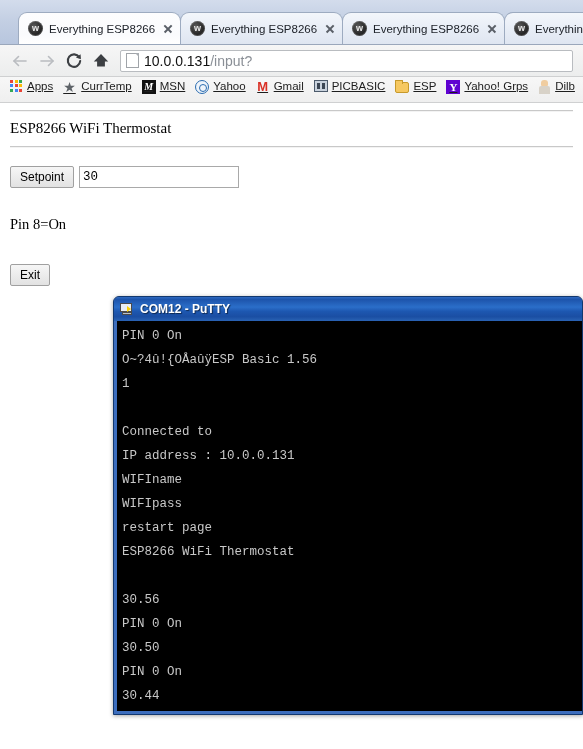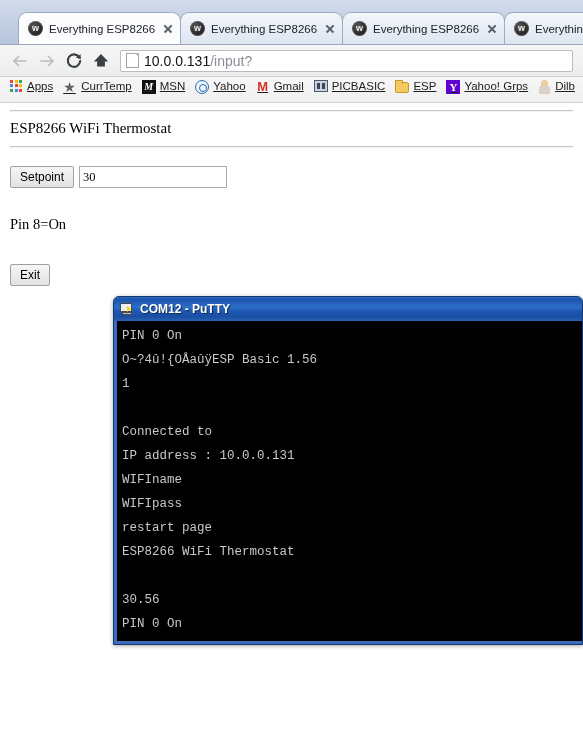--- a/index.html
+++ b/index.html
@@ -276,48 +276,48 @@
     font-family: Liberation Sans, sans-serif;
     font-size: 12px;
     color: #000;
     background: linear-gradient(to bottom, #f6f6f6 0%, #ededed 45%, #e2e2e2 100%);
     border: 1px solid #a0a0a0;
     border-radius: 2px;
     padding: 3px 9px;
     cursor: pointer;
   }
   .txtinput {
-    font-family: Liberation Serif, serif;
+    font-family: Liberation Mono, monospace;
     font-size: 12.5px;
     color: #000;
     border: 1px solid #a9a9a9;
     border-radius: 0;
     background: #fff;
     padding: 3px 3px;
     margin-left: 5px;
-    width: 148px;
+    width: 160px;
     box-sizing: border-box;
     height: 22px;
   }
   .readout {
     font-family: "Liberation Serif", serif;
     font-size: 14.5px;
     color: #000;
     margin-top: 26px;
     line-height: 20px;
   }
   .exitwrap { margin-top: 30px; }
 
   
   #putty {
     position: absolute;
     left: 113px;
     top: 296px;
     width: 470px;
-    height: 349px;
+    height: 419px;
     box-sizing: border-box;
     background: #3c6dbd;
     border: 1px solid #12386f;
     border-radius: 6px 6px 0 0;
     padding: 0;
     overflow: hidden;
     box-shadow: 0 1px 4px rgba(0,0,0,0.35);
   }
   .putty-title {
     height: 24px;

